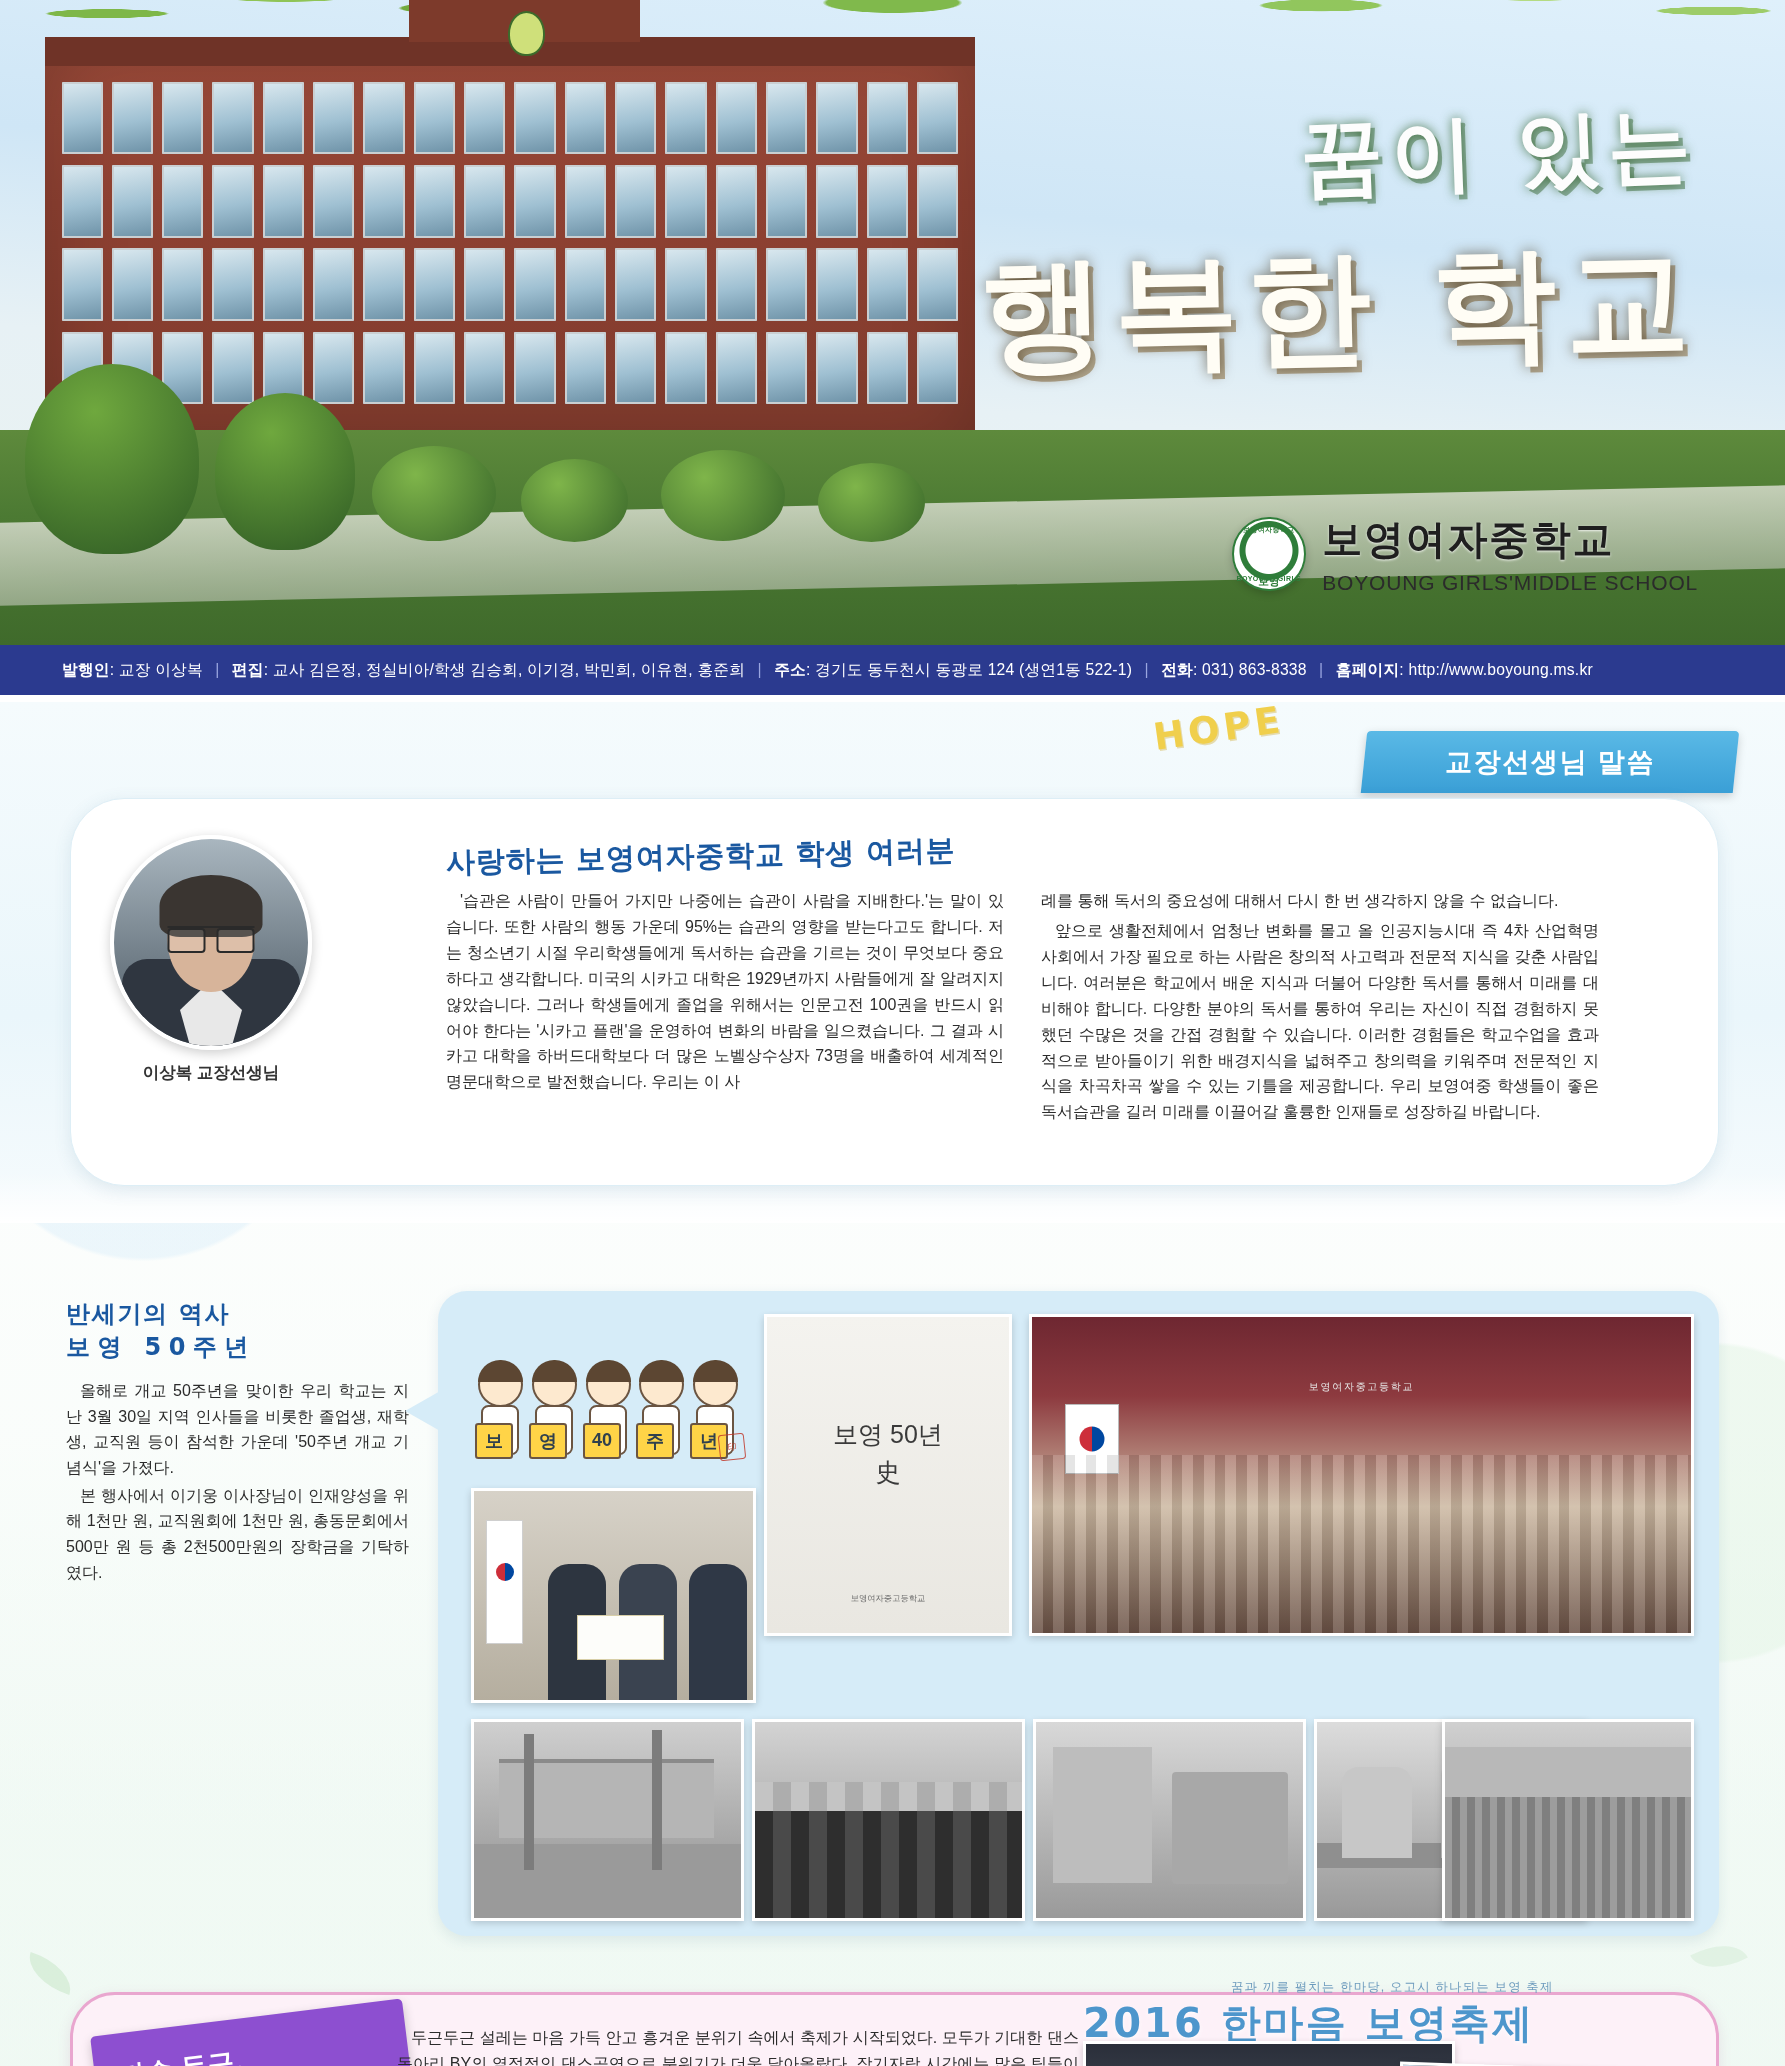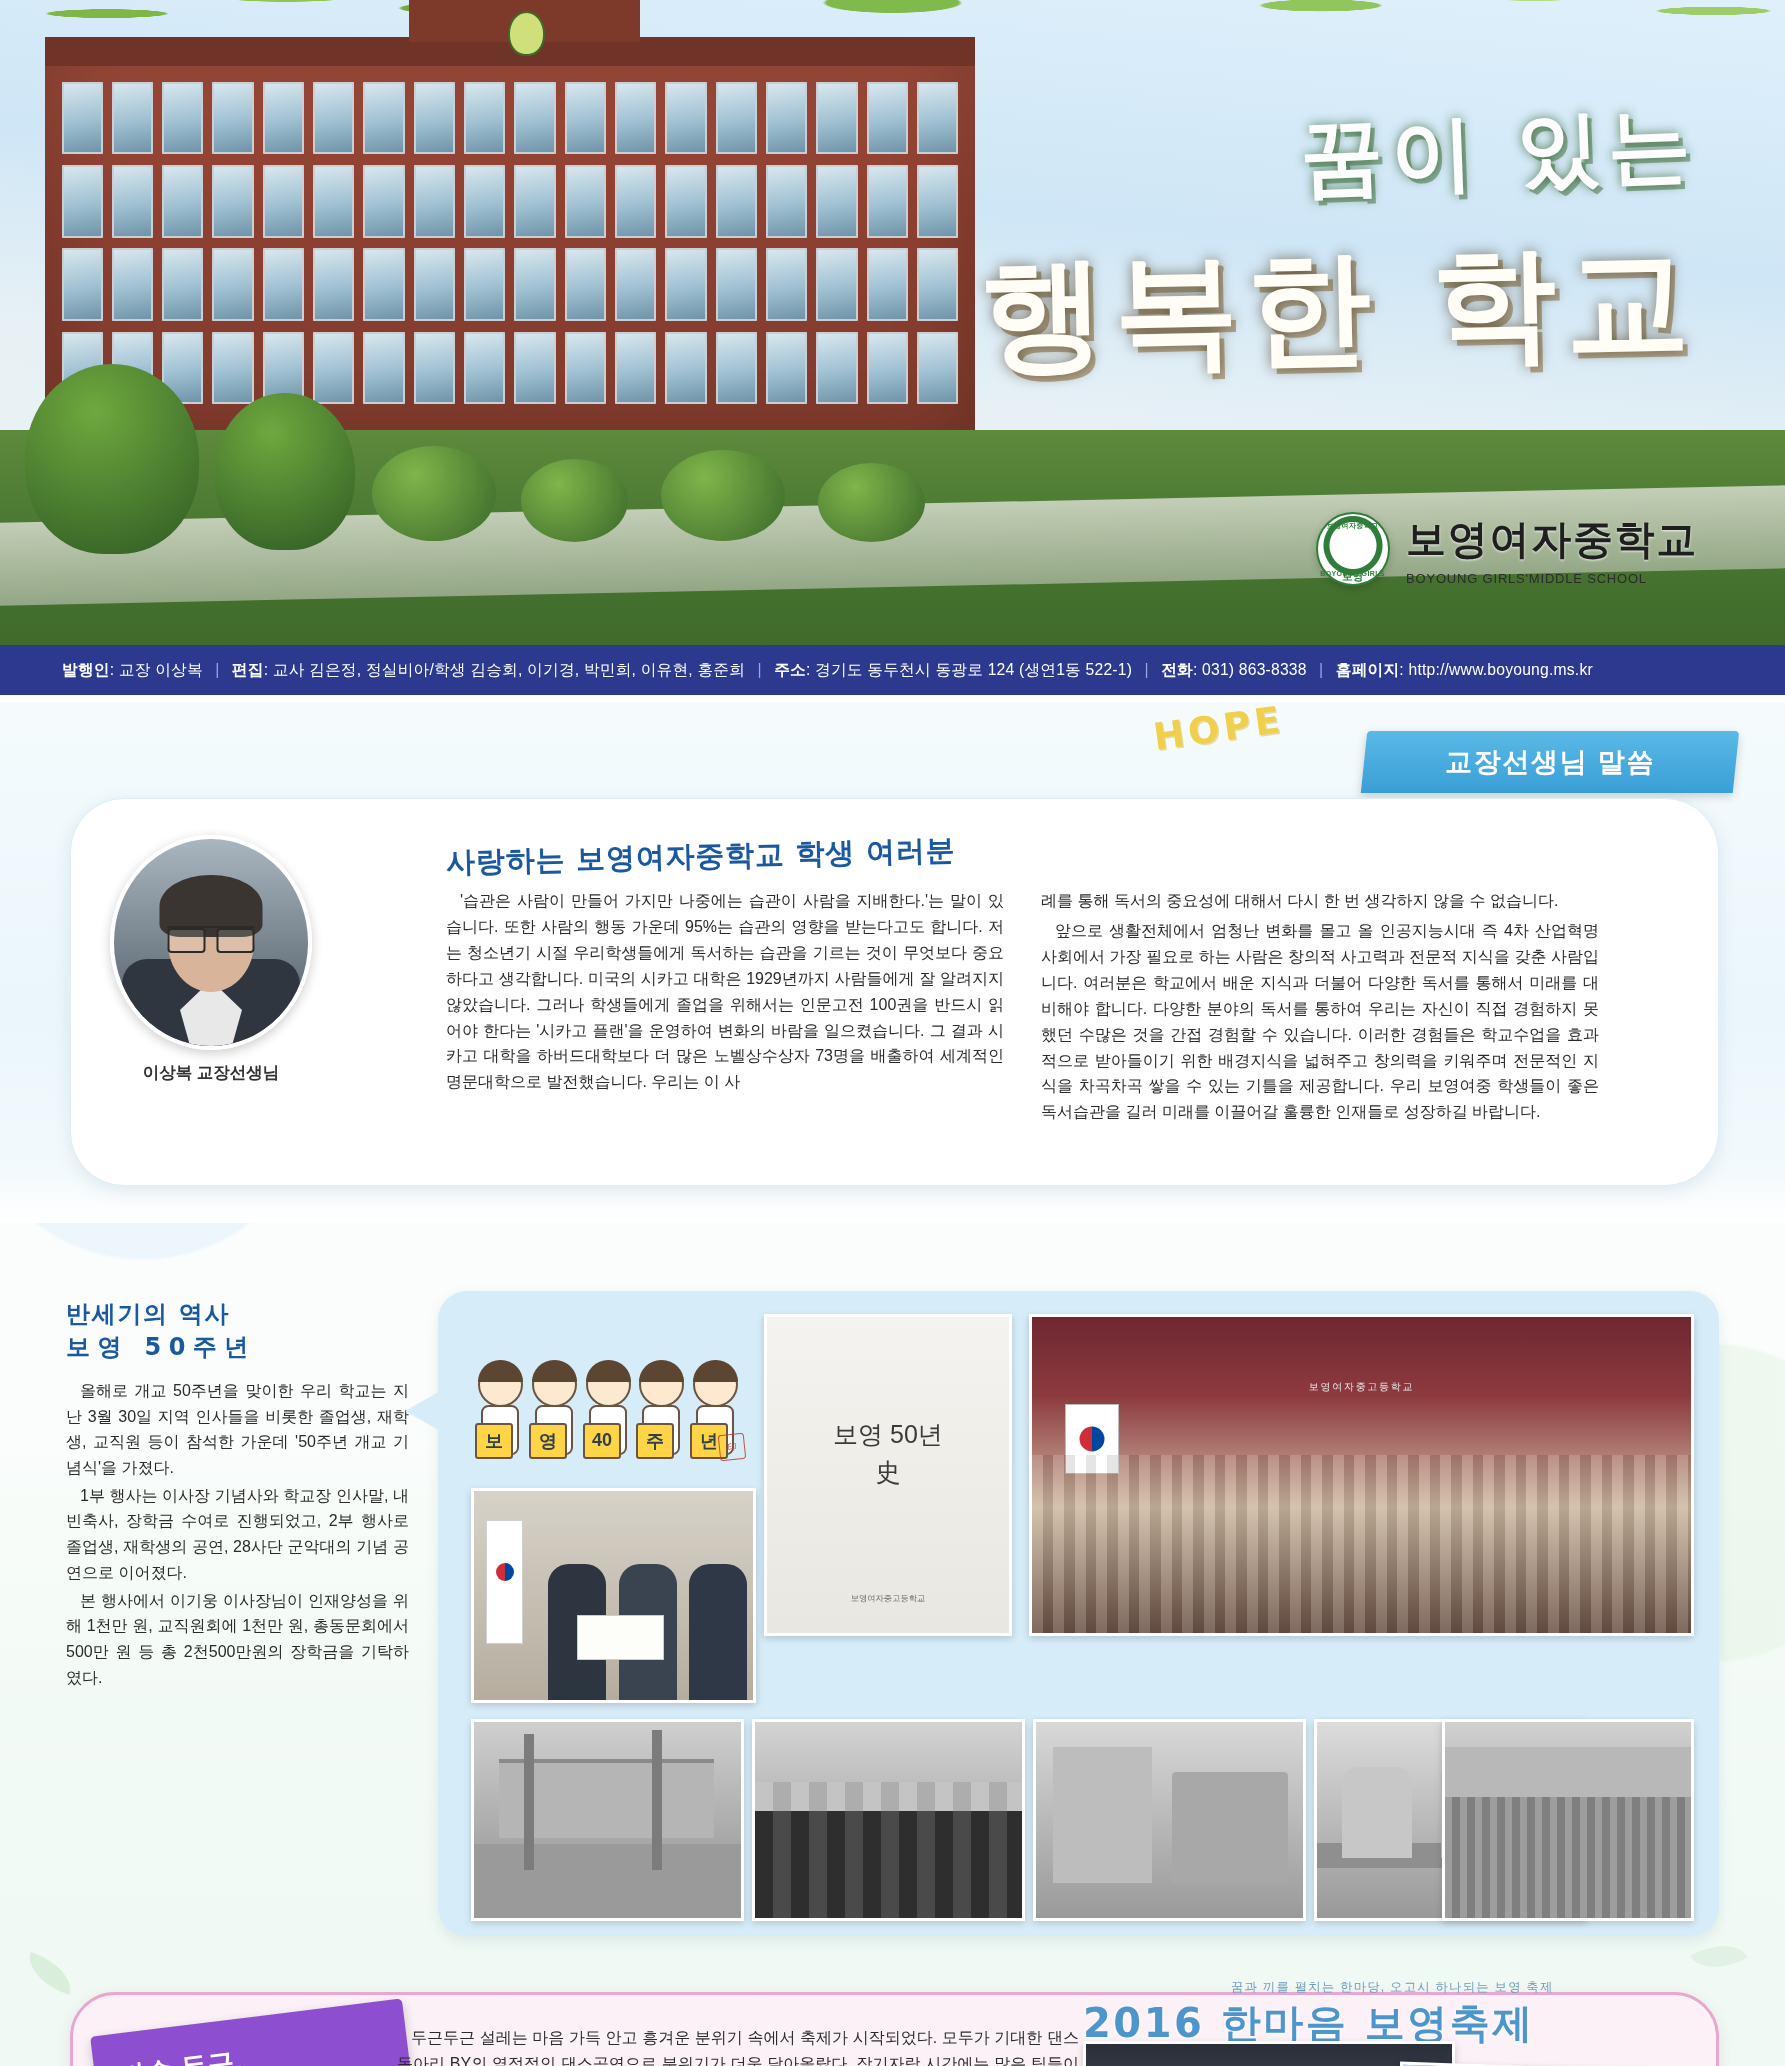--- a/index.html
+++ b/index.html
@@ -174,21 +174,21 @@
     position: absolute;
     bottom: 6.6px; left: 0; right: 0;
     text-align: center;
     font-size: 7px; color: #2f7d3a; letter-spacing: 0.4px;
   }
   .hdr-school-names .kr {
     font-size: 40px; font-weight: 700; color: #1f1f1f; letter-spacing: 1.7px;
     text-shadow: 0 0.8px 2.5px rgba(255,255,255,.8);
   }
   .hdr-school-names .en {
-    font-size: 13px; color: #2b2b2b; letter-spacing: 0.8px; margin-top: 4.1px;
+    font-size: 21px; color: #2b2b2b; letter-spacing: 0.8px; margin-top: 4.1px;
   }
 
   
   .masthead {
     position: absolute;
     left: 0; top: 645px;
     width: 1785px; height: 50px;
     background: #2b3a8f;
     display: flex;
     align-items: center;
@@ -677,21 +677,20 @@
     <p>앞으로 생활전체에서 엄청난 변화를 몰고 올 인공지능시대 즉 4차 산업혁명 사회에서 가장 필요로 하는 사람은 창의적 사고력과 전문적 지식을 갖춘 사람입니다. 여러분은 학교에서 배운 지식과 더불어 다양한 독서를 통해서 미래를 대비해야 합니다. 다양한 분야의 독서를 통하여 우리는 자신이 직접 경험하지 못 했던 수많은 것을 간접 경험할 수 있습니다. 이러한 경험들은 학교수업을 효과적으로 받아들이기 위한 배경지식을 넓혀주고 창의력을 키워주며 전문적인 지식을 차곡차곡 쌓을 수 있는 기틀을 제공합니다. 우리 보영여중 학생들이 좋은 독서습관을 길러 미래를 이끌어갈 훌륭한 인재들로 성장하길 바랍니다.</p>
   </div>
 
   <div class="history-title">
     <div>반세기의 역사</div>
     <div class="l2">보영 50주년</div>
   </div>
 
   <div class="history-body">
     <p>올해로 개교 50주년을 맞이한 우리 학교는 지난 3월 30일 지역 인사들을 비롯한 졸업생, 재학생, 교직원 등이 참석한 가운데 '50주년 개교 기념식'을 가졌다.</p>
-    <p>1부 행사는 이사장 기념사와 학교장 인사말, 내빈축사, 장학금 수여로 진행되었고, 2부 행사로 졸업생, 재학생의 공연, 28사단 군악대의 기념 공연으로 이어졌다.</p>
     <p>본 행사에서 이기웅 이사장님이 인재양성을 위해 1천만 원, 교직원회에 1천만 원, 총동문회에서 500만 원 등 총 2천500만원의 장학금을 기탁하였다.</p>
   </div>
 
   <div class="history-balloon"></div>
 
   <div class="mascot">
     <div class="kid" style="left:4.1px;">
       <div class="head"></div>
         <div class="hair"></div>
         <div class="body"></div>

